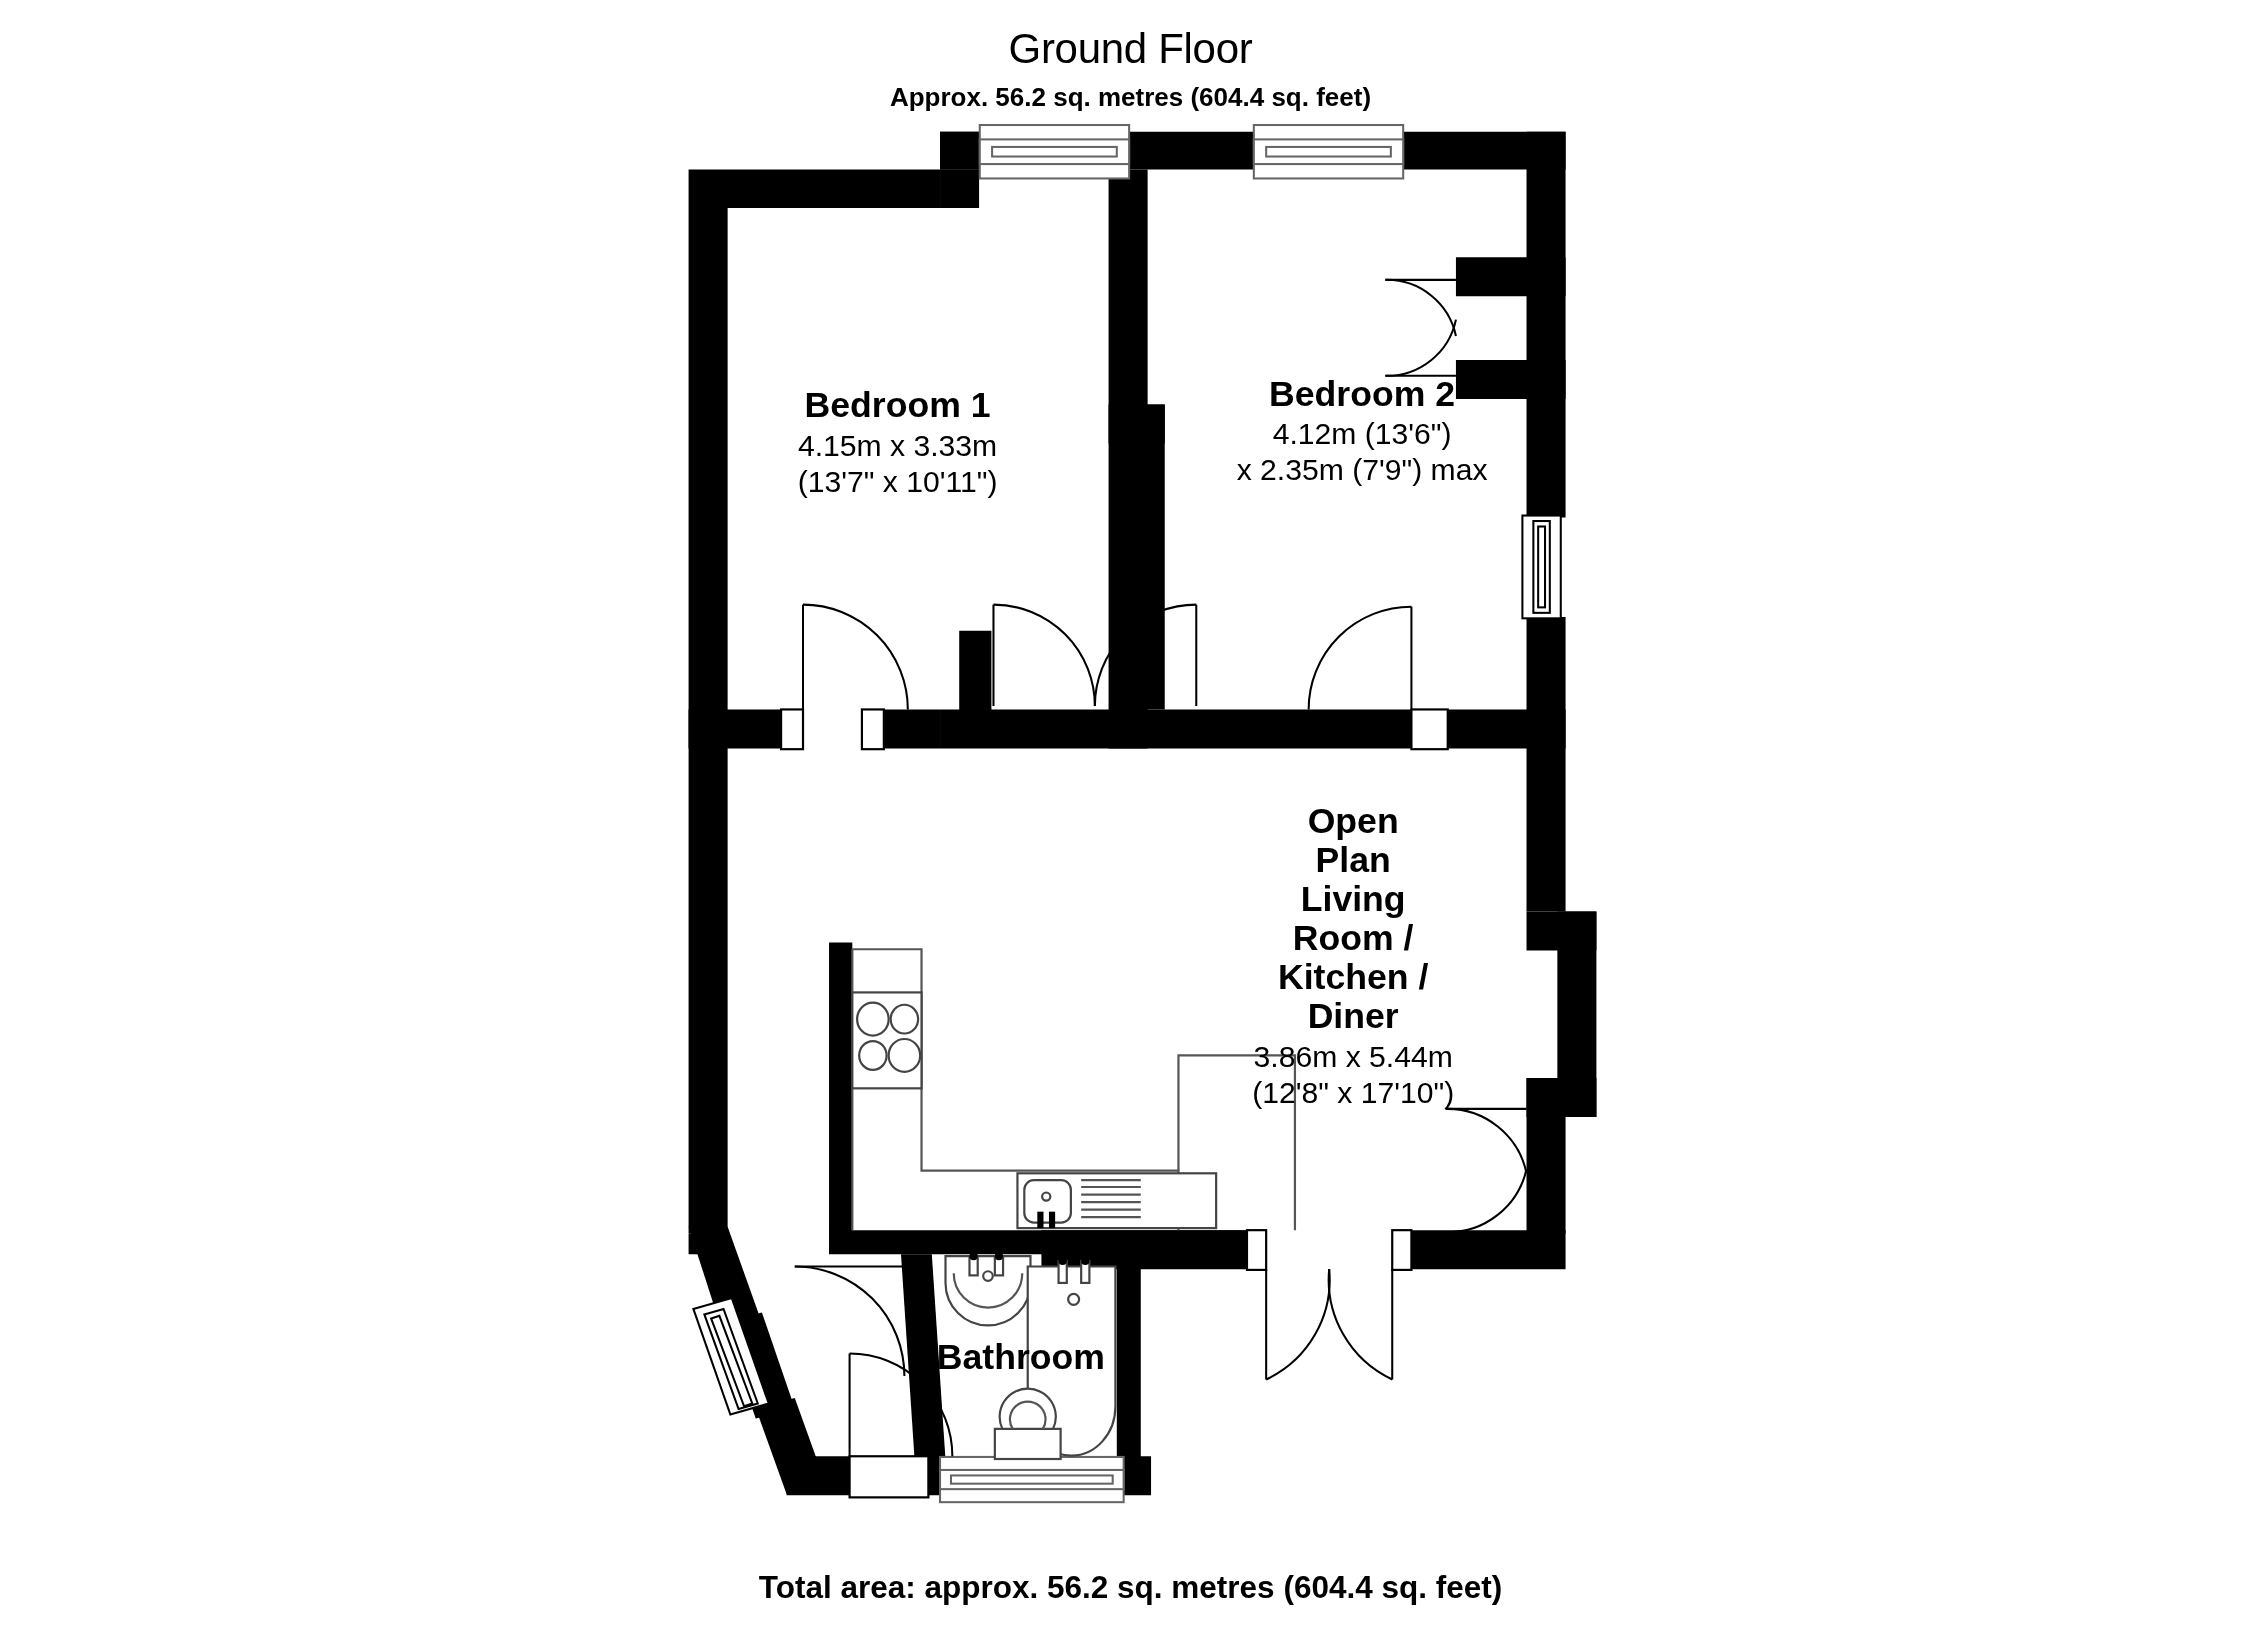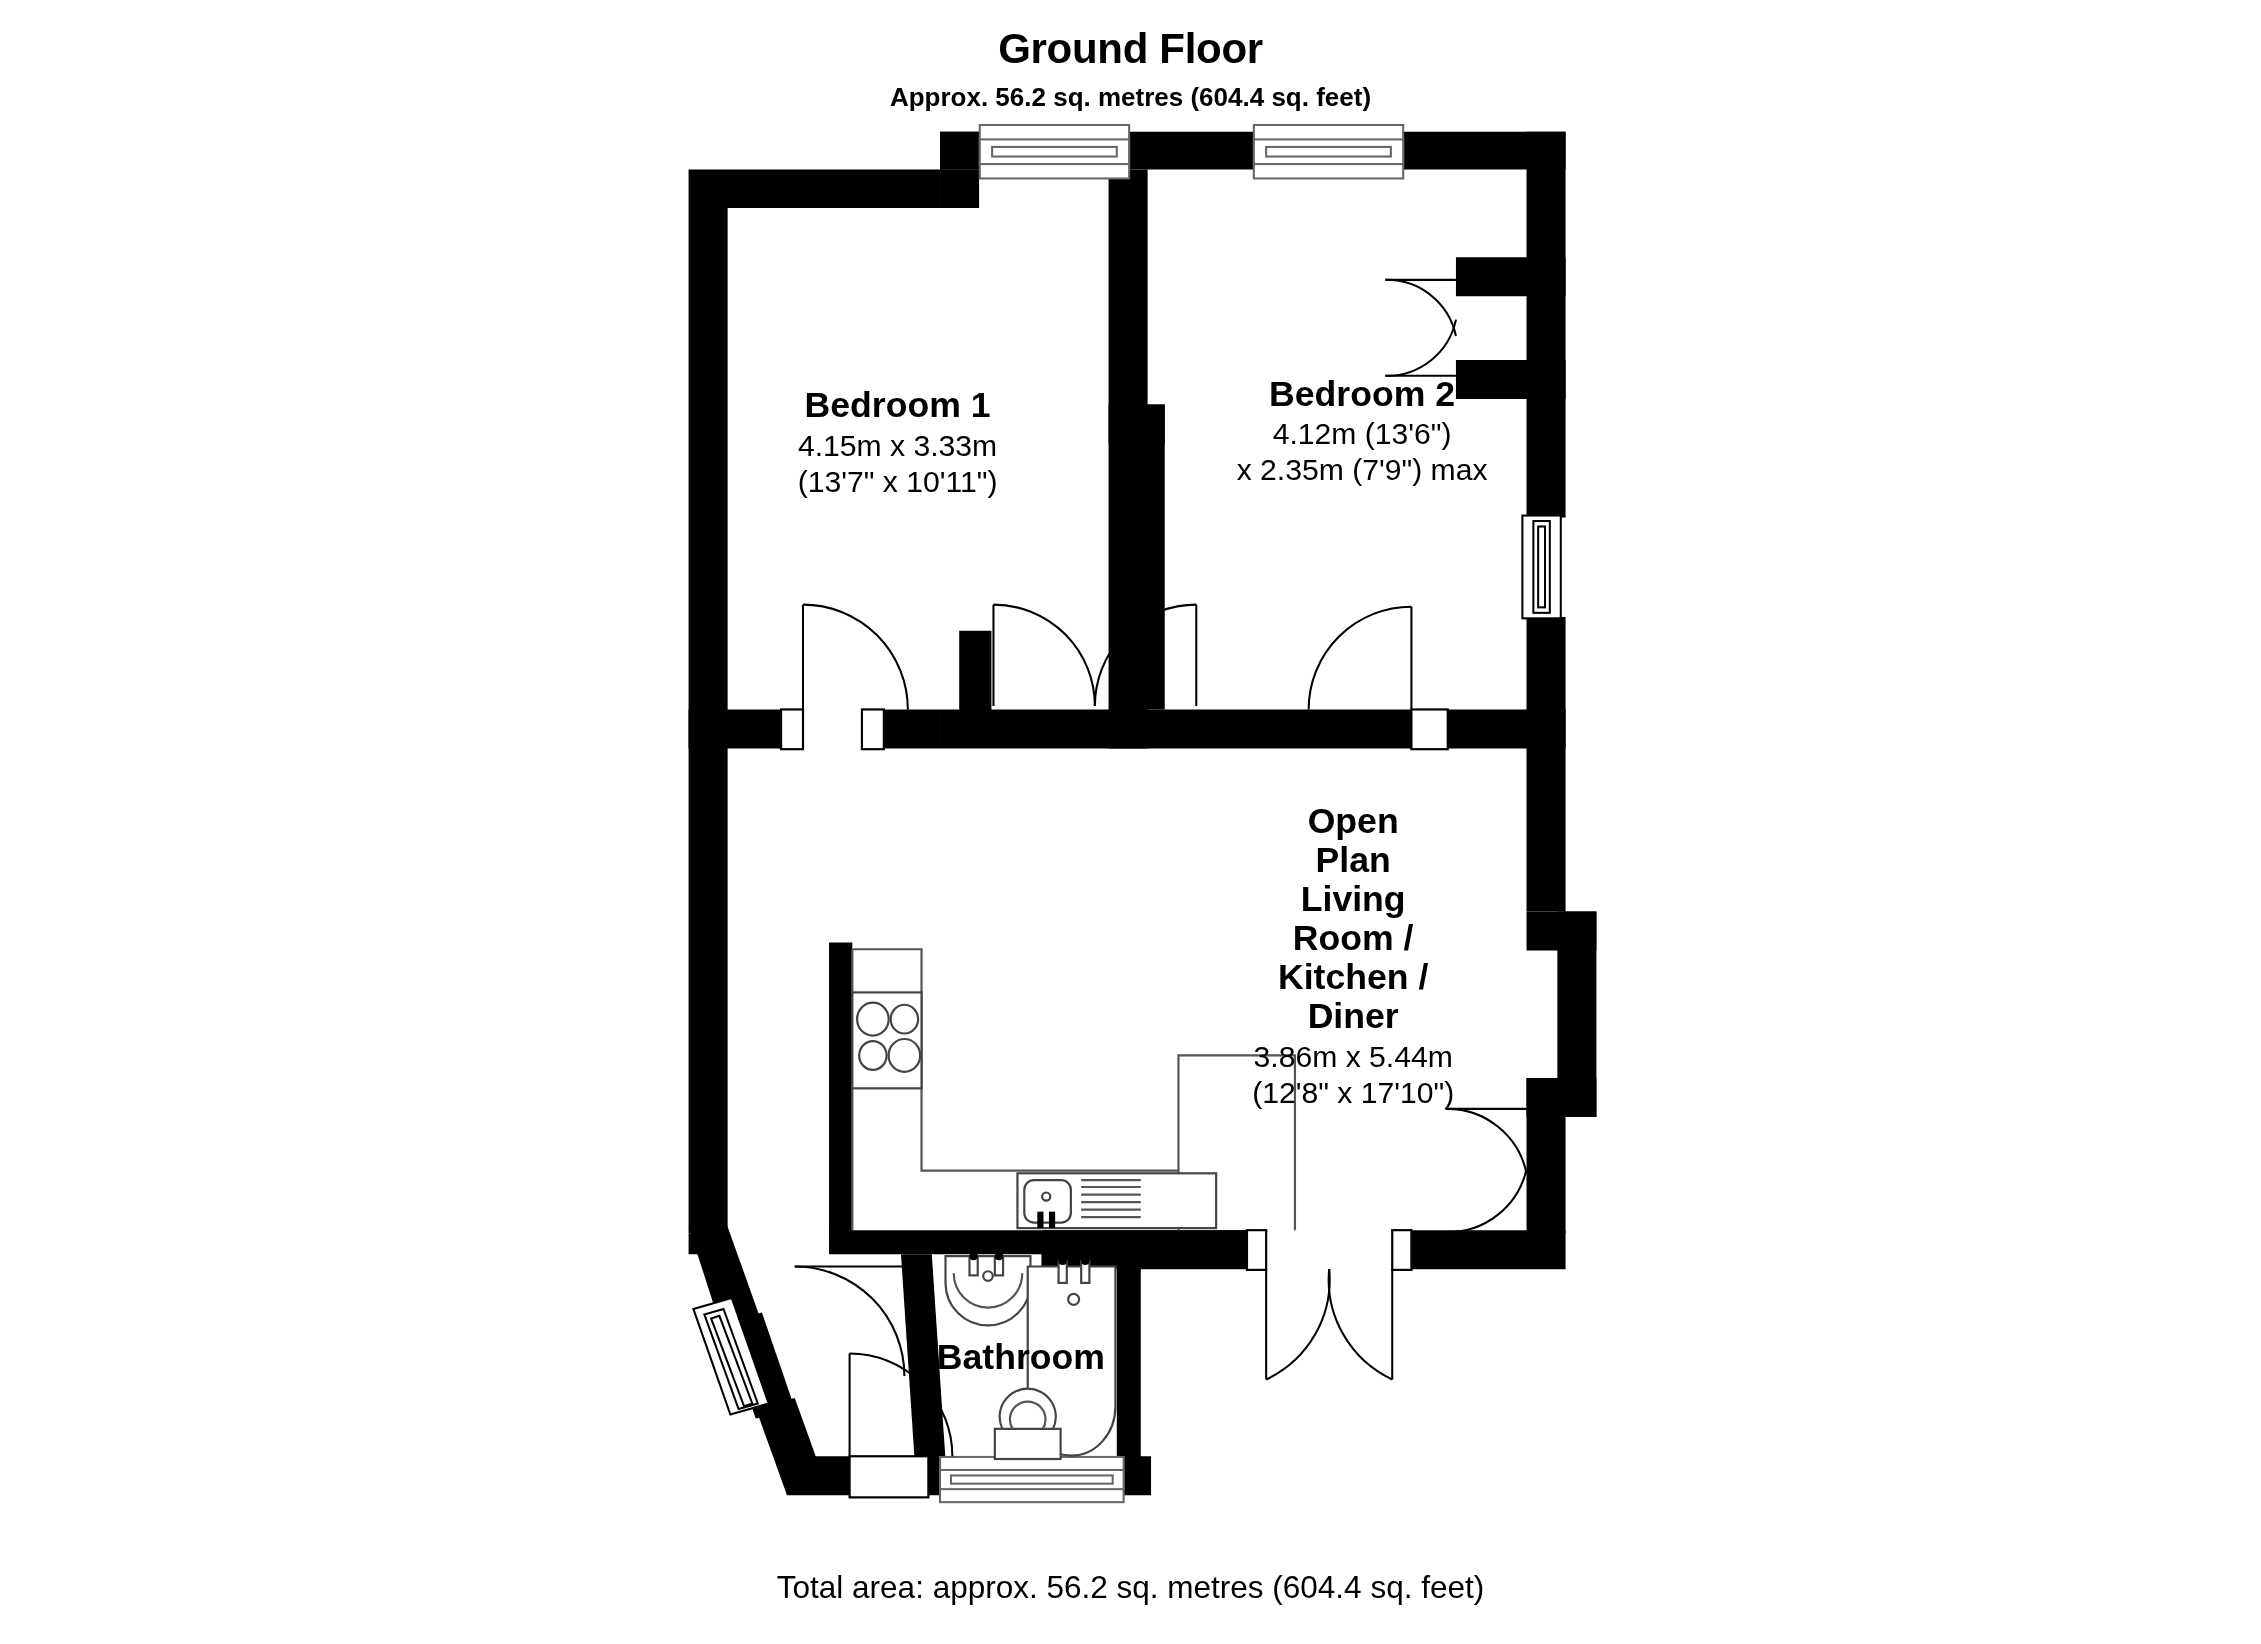--- a/index.html
+++ b/index.html
@@ -22,41 +22,41 @@
   }
   .header {
     position: absolute;
     top: 27px;
     left: 0;
     width: 2261px;
     text-align: center;
   }
   .floor-title {
     font-size: 42px;
-    font-weight: bold;
+    font-weight: normal;
     letter-spacing: -0.3px;
     line-height: 1.05;
     margin: 0;
   }
   .floor-subtitle {
     font-size: 26px;
     font-weight: bold;
     line-height: 1.1;
     margin-top: 12.3px;
   }
   .footer {
     position: absolute;
     top: 1569px;
     left: 0;
     width: 2261px;
     text-align: center;
   }
   .total-area {
     font-size: 31.5px;
-    font-weight: normal;
+    font-weight: bold;
   }
   .plan-wrap {
     position: absolute;
     left: 0;
     top: 0;
     width: 2261px;
     height: 1591px;
   }
   svg.plan {
     position: absolute;

